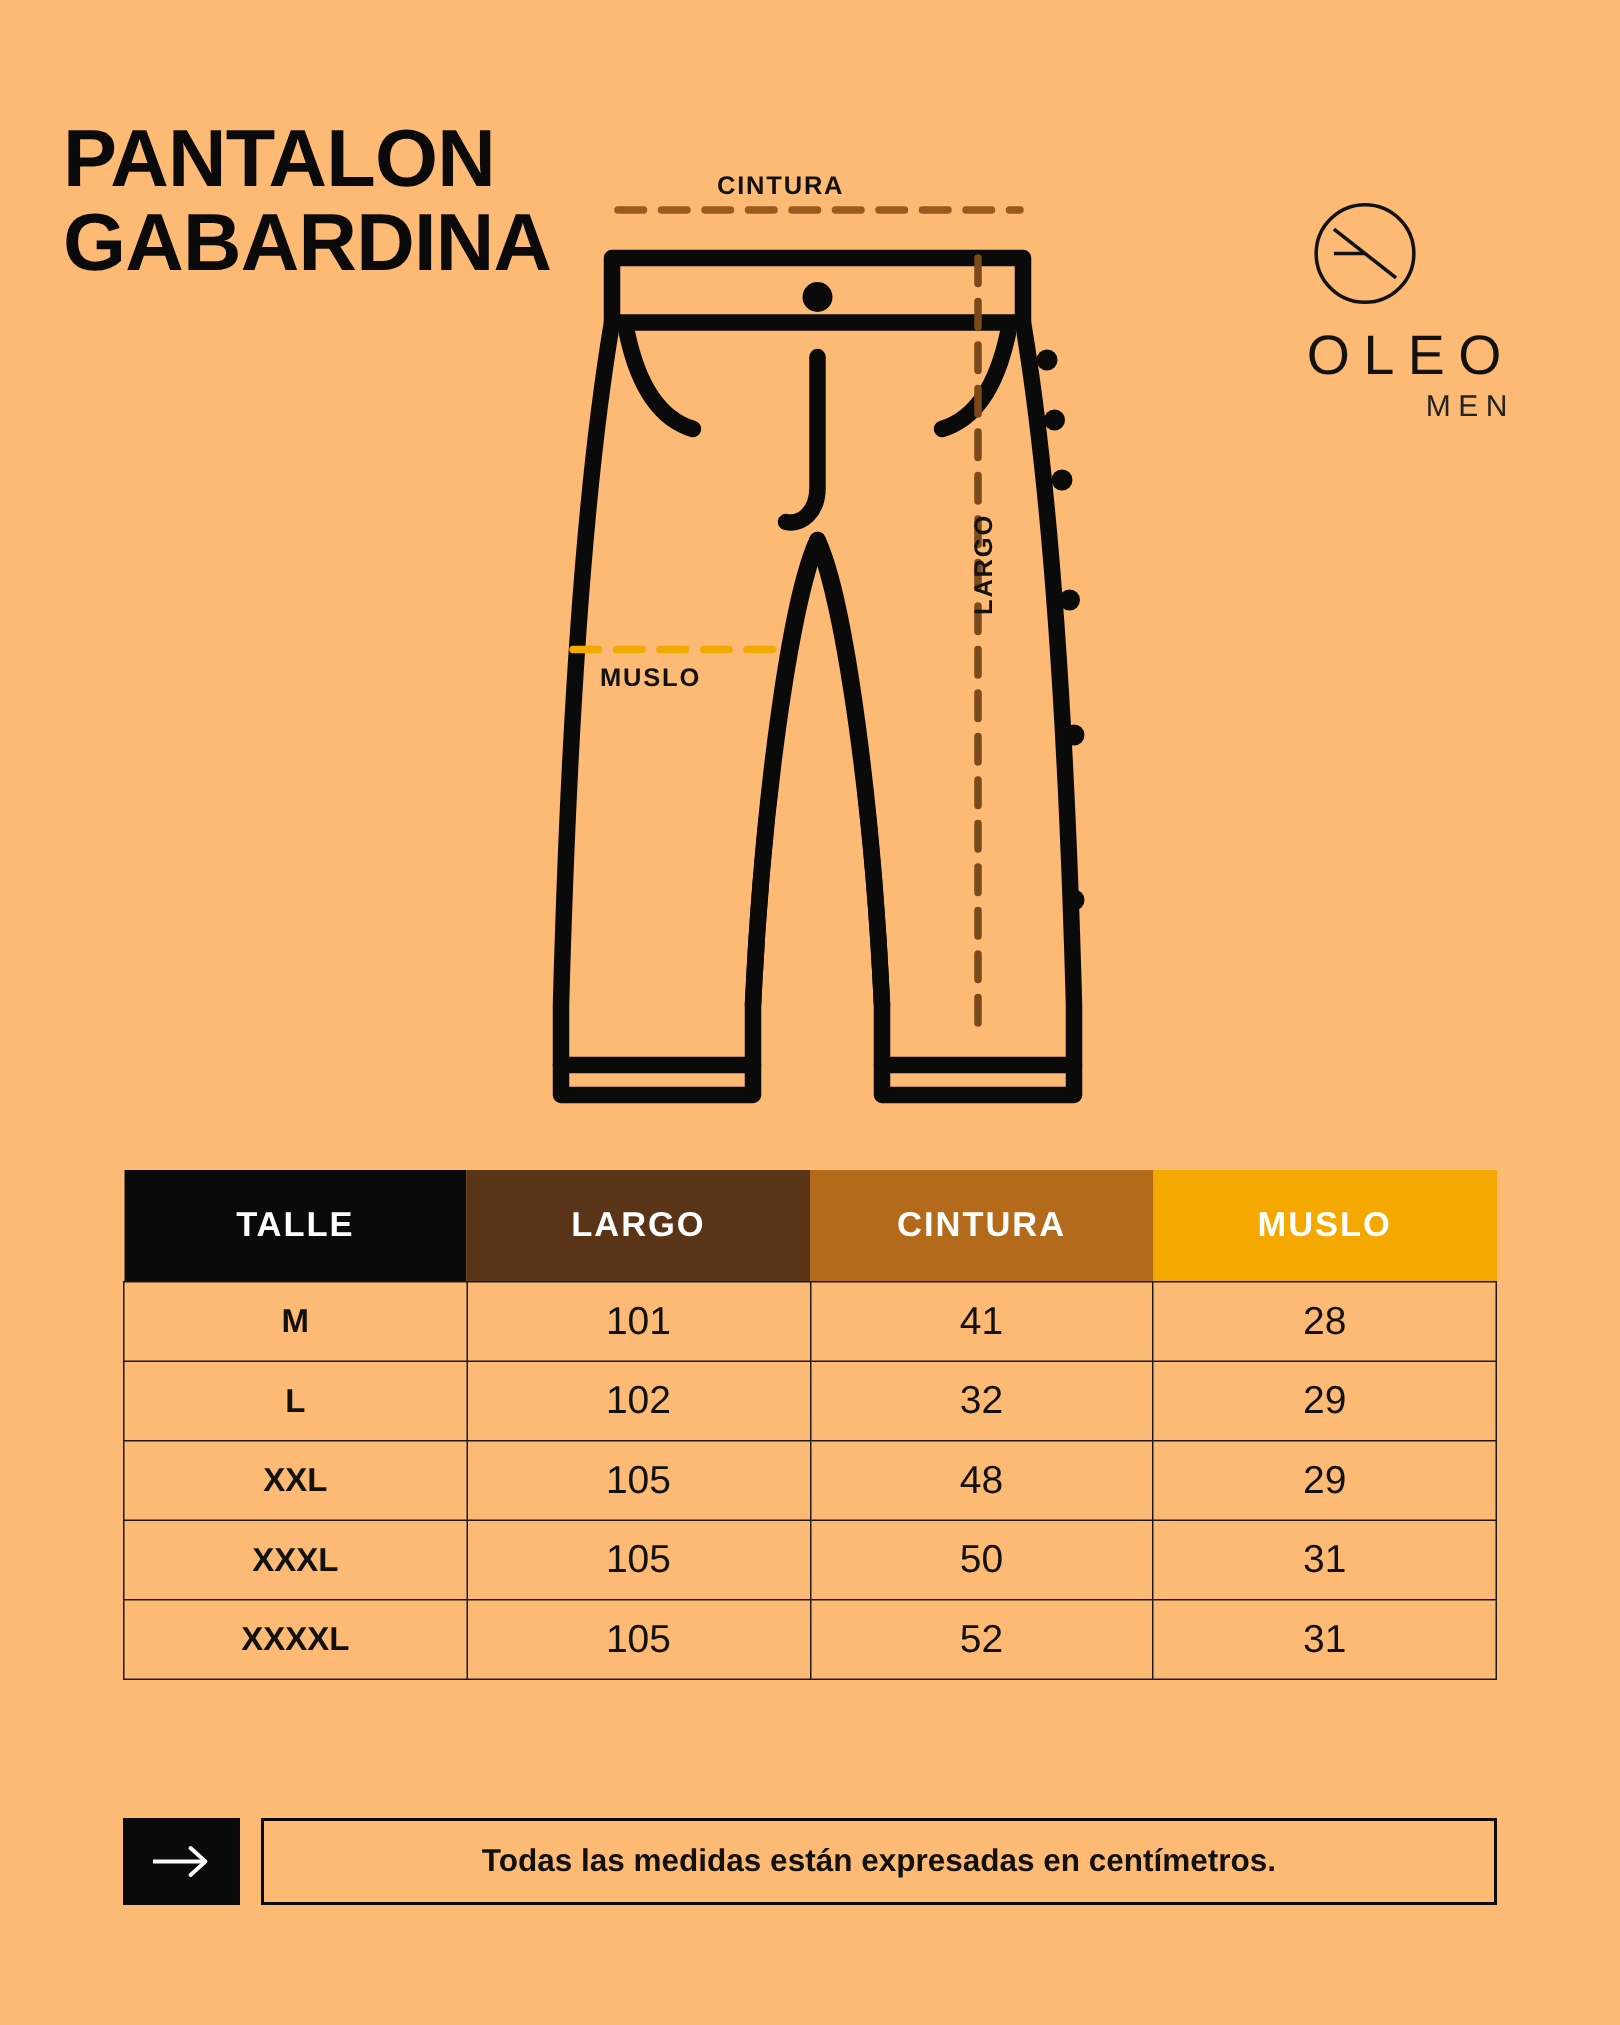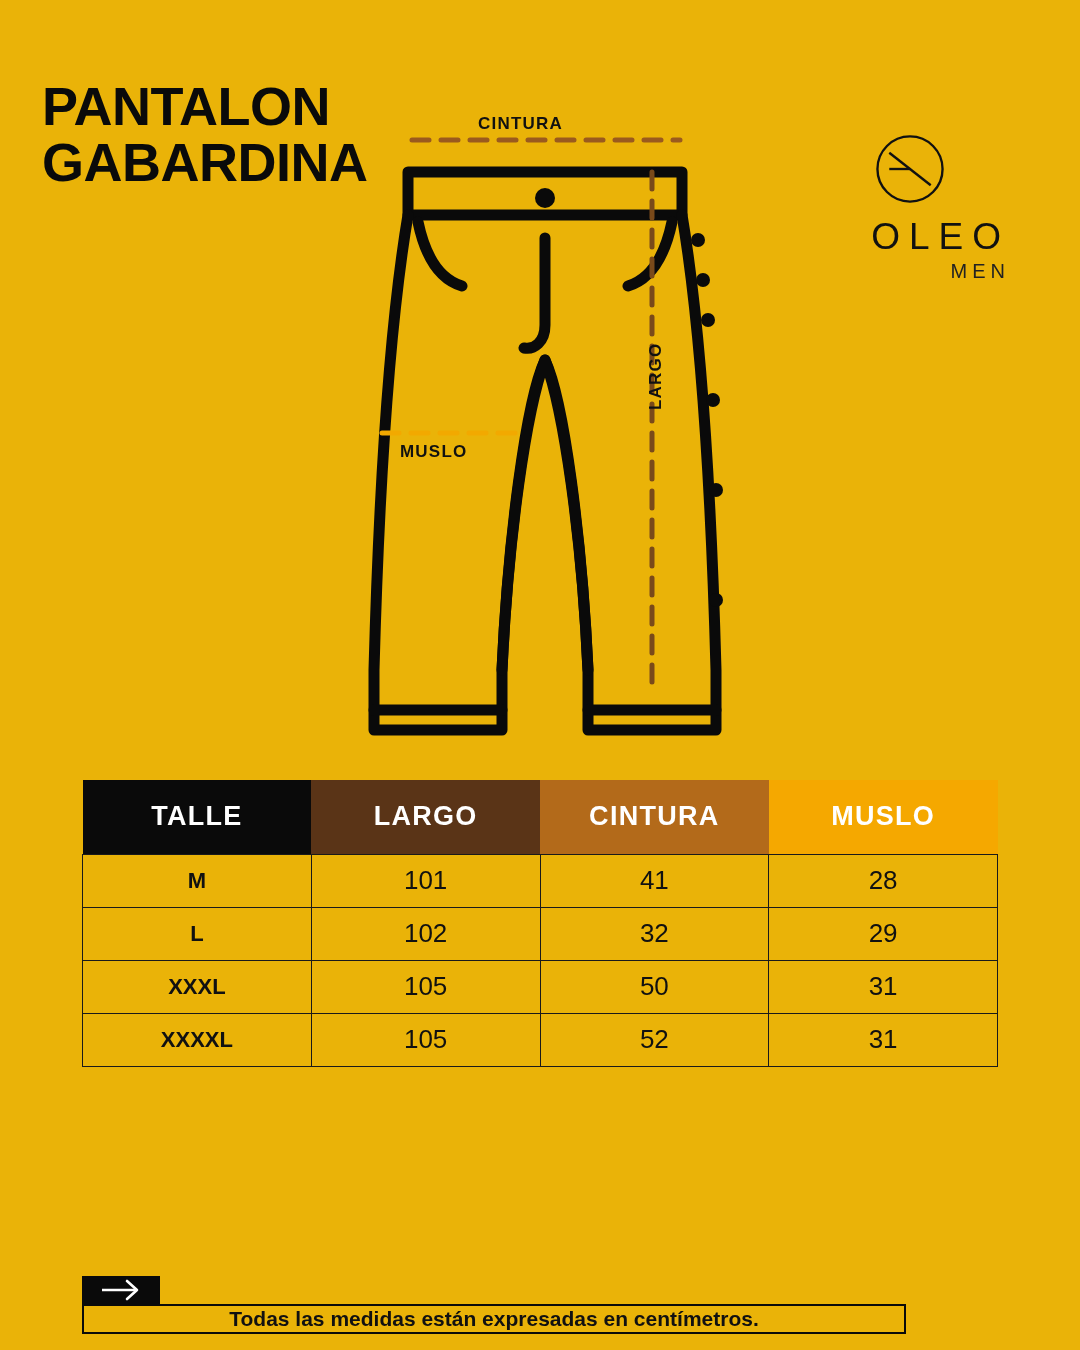--- a/index.html
+++ b/index.html
@@ -8,21 +8,21 @@
     height: 1350px;
     background: #ffffff;
     font-family: "Liberation Sans", sans-serif;
     color: #111111;
     overflow: hidden;
   }
   .page {
     position: relative;
     width: 1080px;
     height: 1350px;
-    background: #eab308;
+    background: #fdba74;
   }
 
   
   .title {
     position: absolute;
     left: 42px;
     top: 78px;
     font-size: 54px;
     font-weight: bold;
     line-height: 1.04;
@@ -91,21 +91,21 @@
     top: 780px;
     width: 916px;
   }
   table {
     width: 100%;
     border-collapse: collapse;
     table-layout: fixed;
   }
   thead th {
     height: 74px;
-    font-size: 27px;
+    font-size: 23px;
     font-weight: bold;
     letter-spacing: 1.3px;
     color: #ffffff;
     text-align: center;
     vertical-align: middle;
     border: none;
   }
   tbody td {
     height: 53px;
     font-size: 26px;
@@ -116,25 +116,24 @@
   }
   tbody td.size {
     font-weight: bold;
     font-size: 22px;
   }
 
   
   .footer {
     position: absolute;
     left: 82px;
-    top: 1276px;
+    top: 1212px;
     display: flex;
     align-items: stretch;
     height: 58px;
-    flex-direction: column;
   }
   .arrow-box {
     width: 78px;
     height: 58px;
     background: #0a0a0a;
     display: flex;
     align-items: center;
     justify-content: center;
     margin-right: 14px;
   }
@@ -238,20 +237,26 @@
           <td>41</td>
           <td>28</td>
         </tr>
         <tr>
           <td class="size">L</td>
           <td>102</td>
           <td>32</td>
           <td>29</td>
         </tr>
         <tr>
+          <td class="size">XXL</td>
+          <td>105</td>
+          <td>48</td>
+          <td>29</td>
+        </tr>
+        <tr>
           <td class="size">XXXL</td>
           <td>105</td>
           <td>50</td>
           <td>31</td>
         </tr>
         <tr>
           <td class="size">XXXXL</td>
           <td>105</td>
           <td>52</td>
           <td>31</td>

